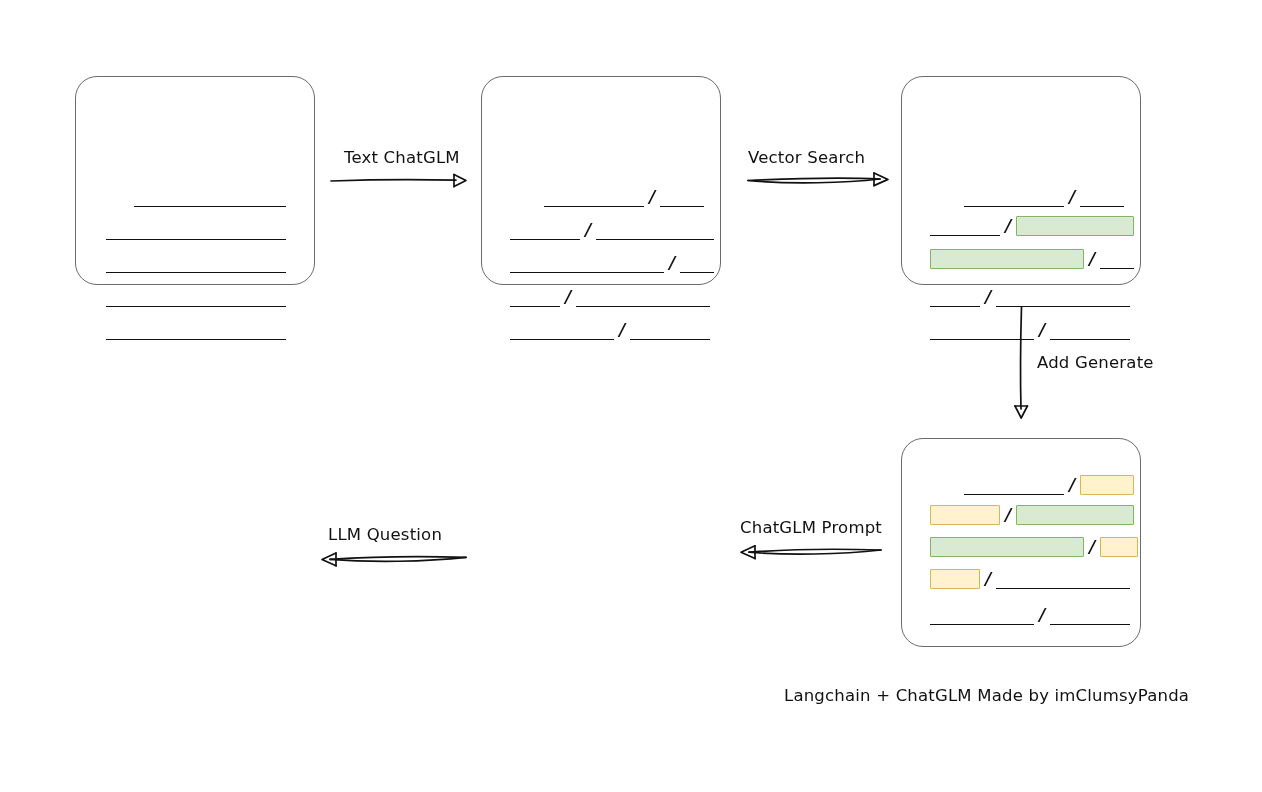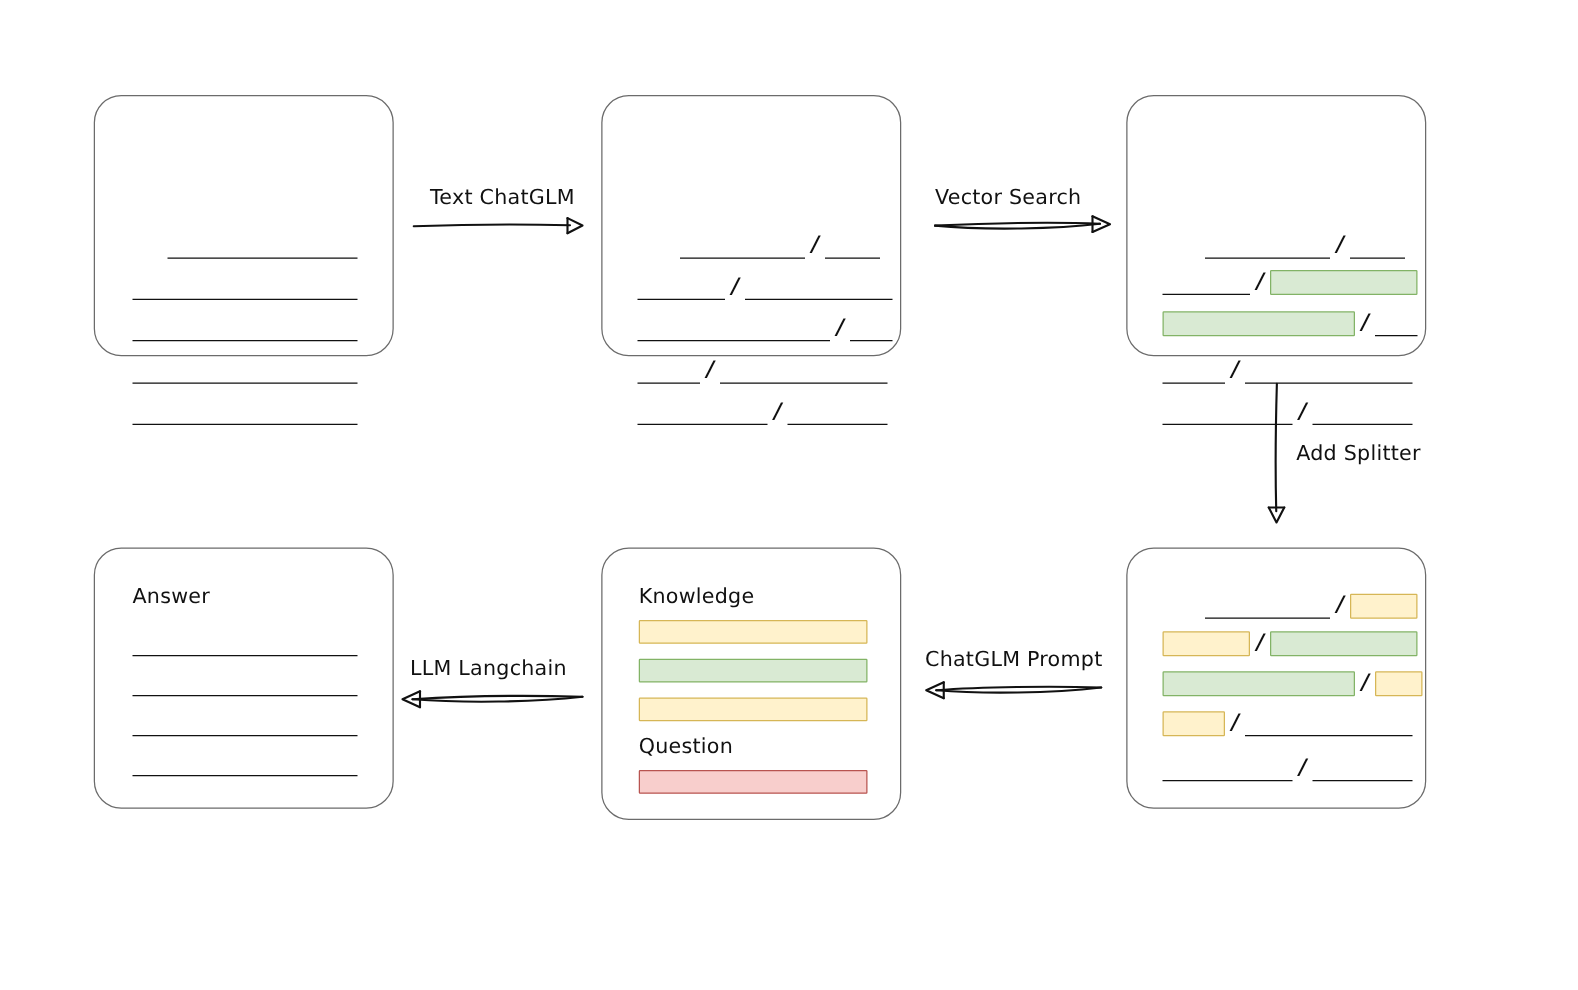--- a/index.html
+++ b/index.html
@@ -193,21 +193,21 @@
         <span class="seg" style="width:134px;"></span>
       </div>
       <div class="row" style="left:28px; top:243px;">
         <span class="seg" style="width:104px;"></span>
         <span class="slash">/</span>
         <span class="seg" style="width:80px;"></span>
       </div>
     </div>
   </div>
 
-  <div class="arrow-label" style="left:1037px; top:353px;">Add Splitter</div>
+  <div class="arrow-label" style="left:1037px; top:353px;">Add Generate</div>
   <svg class="arrow-svg" style="left:1008px; top:305px;" width="26" height="115" viewBox="0 0 26 115">
     <path d="M13.5,2 C12.4,40 12.2,74 13,104" fill="none" stroke="#111" stroke-width="1.7" stroke-linecap="round"></path>
     <path d="M7,101 L13.2,113 L19.4,101" fill="none" stroke="#111" stroke-width="1.7" stroke-linejoin="round" stroke-linecap="round"></path>
     <path d="M7,101 L19.4,101" fill="none" stroke="#111" stroke-width="1.7" stroke-linecap="round"></path>
   </svg>
 
   <div class="card" style="left:901px; top:438px; width:240px; height:209px;">
     <div class="rows">
       <div class="row" style="left:62px; top:36px;">
         <span class="seg" style="width:100px;"></span>
@@ -238,49 +238,25 @@
   </div>
 
   <div class="arrow-label" style="left:740px; top:518px;">ChatGLM Prompt</div>
   <svg class="arrow-svg" style="left:737px; top:539px;" width="148" height="24" viewBox="0 0 148 24">
     <path d="M144,11 C104,15.6 50,16.4 12,13.2" fill="none" stroke="#111" stroke-width="1.7" stroke-linecap="round"></path>
     <path d="M144,11 C104,9.8 48,10.4 12,13.2" fill="none" stroke="#111" stroke-width="1.7" stroke-linecap="round"></path>
     <path d="M18,6.8 L4,13.2 L18,19.6" fill="none" stroke="#111" stroke-width="1.7" stroke-linejoin="round" stroke-linecap="round"></path>
     <path d="M18,6.8 L18,19.6" fill="none" stroke="#111" stroke-width="1.7" stroke-linecap="round"></path>
   </svg>
 
-  <div class="card" style="left:481px; top:438px; width:240px; height:218px;">
-    <div class="card-label" style="left:29px; top:28px;">Knowledge</div>
-    <div class="bar yellow" style="left:29px; top:57px; width:183px;"></div>
-    <div class="bar green" style="left:29px; top:88px; width:183px;"></div>
-    <div class="bar yellow" style="left:29px; top:119px; width:183px;"></div>
-    <div class="card-label" style="left:29px; top:148px;">Question</div>
-    <div class="bar red" style="left:29px; top:177px; width:183px;"></div>
-  </div>
-
-  <div class="arrow-label" style="left:328px; top:525px;">LLM Langchain</div>
+
+  <div class="arrow-label" style="left:328px; top:525px;">LLM Question</div>
   <svg class="arrow-svg" style="left:318px; top:546px;" width="152" height="24" viewBox="0 0 152 24">
     <path d="M148,11.4 C108,15.8 54,16.6 12,13.4" fill="none" stroke="#111" stroke-width="1.7" stroke-linecap="round"></path>
     <path d="M148,11.4 C108,10.2 52,10.8 12,13.4" fill="none" stroke="#111" stroke-width="1.7" stroke-linecap="round"></path>
     <path d="M18,7 L4,13.4 L18,19.8" fill="none" stroke="#111" stroke-width="1.7" stroke-linejoin="round" stroke-linecap="round"></path>
     <path d="M18,7 L18,19.8" fill="none" stroke="#111" stroke-width="1.7" stroke-linecap="round"></path>
   </svg>
 
-  <div class="card" style="left:75px; top:438px; width:240px; height:209px;">
-    <div class="card-label" style="left:30px; top:28px;">Answer</div>
-    <div class="rows">
-      <div class="row" style="left:0; top:66px; width:100%;">
-        <span class="seg" style="margin-left:30px; width:180px;"></span>
-      </div>
-      <div class="row" style="left:0; top:98px; width:100%;">
-        <span class="seg" style="margin-left:30px; width:180px;"></span>
-      </div>
-      <div class="row" style="left:0; top:130px; width:100%;">
-        <span class="seg" style="margin-left:30px; width:180px;"></span>
-      </div>
-      <div class="row" style="left:0; top:162px; width:100%;">
-        <span class="seg" style="margin-left:30px; width:180px;"></span>
-      </div>
-    </div>
-  </div>
-
+
+  <div class="credit" style="left:784px; top:686px;">Langchain + ChatGLM Made by imClumsyPanda</div>
 
 </div>
 
 </body></html>

